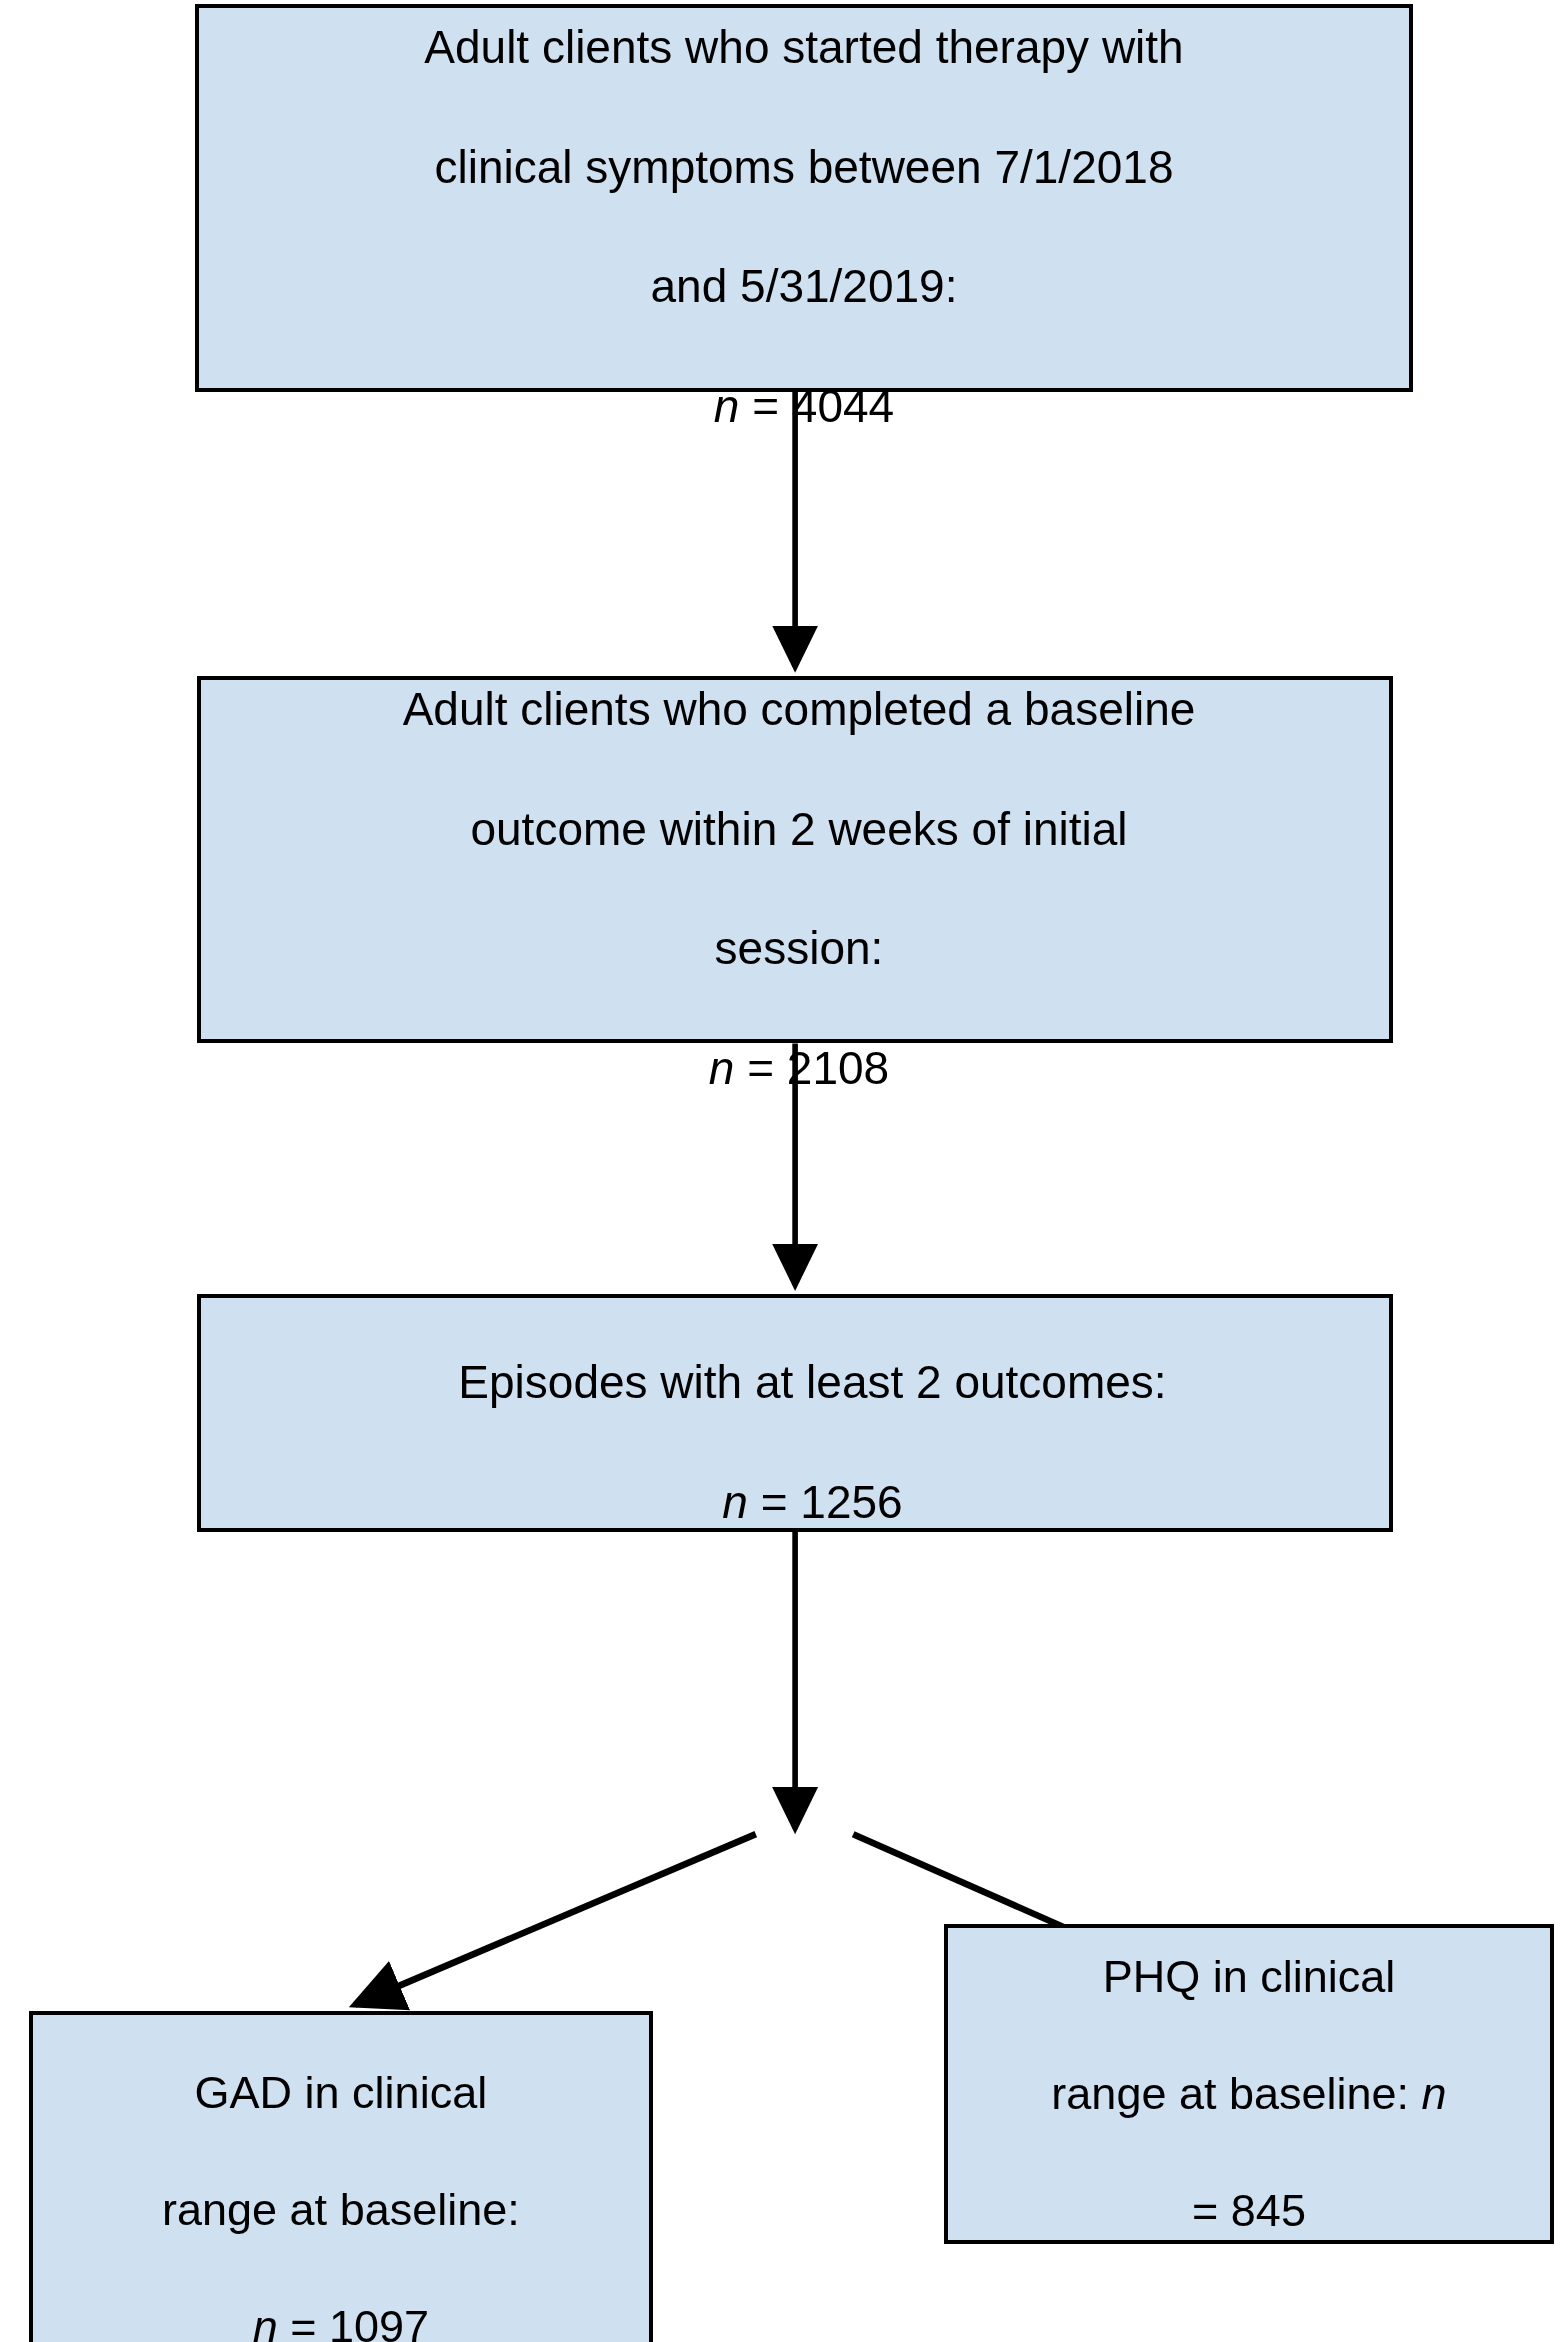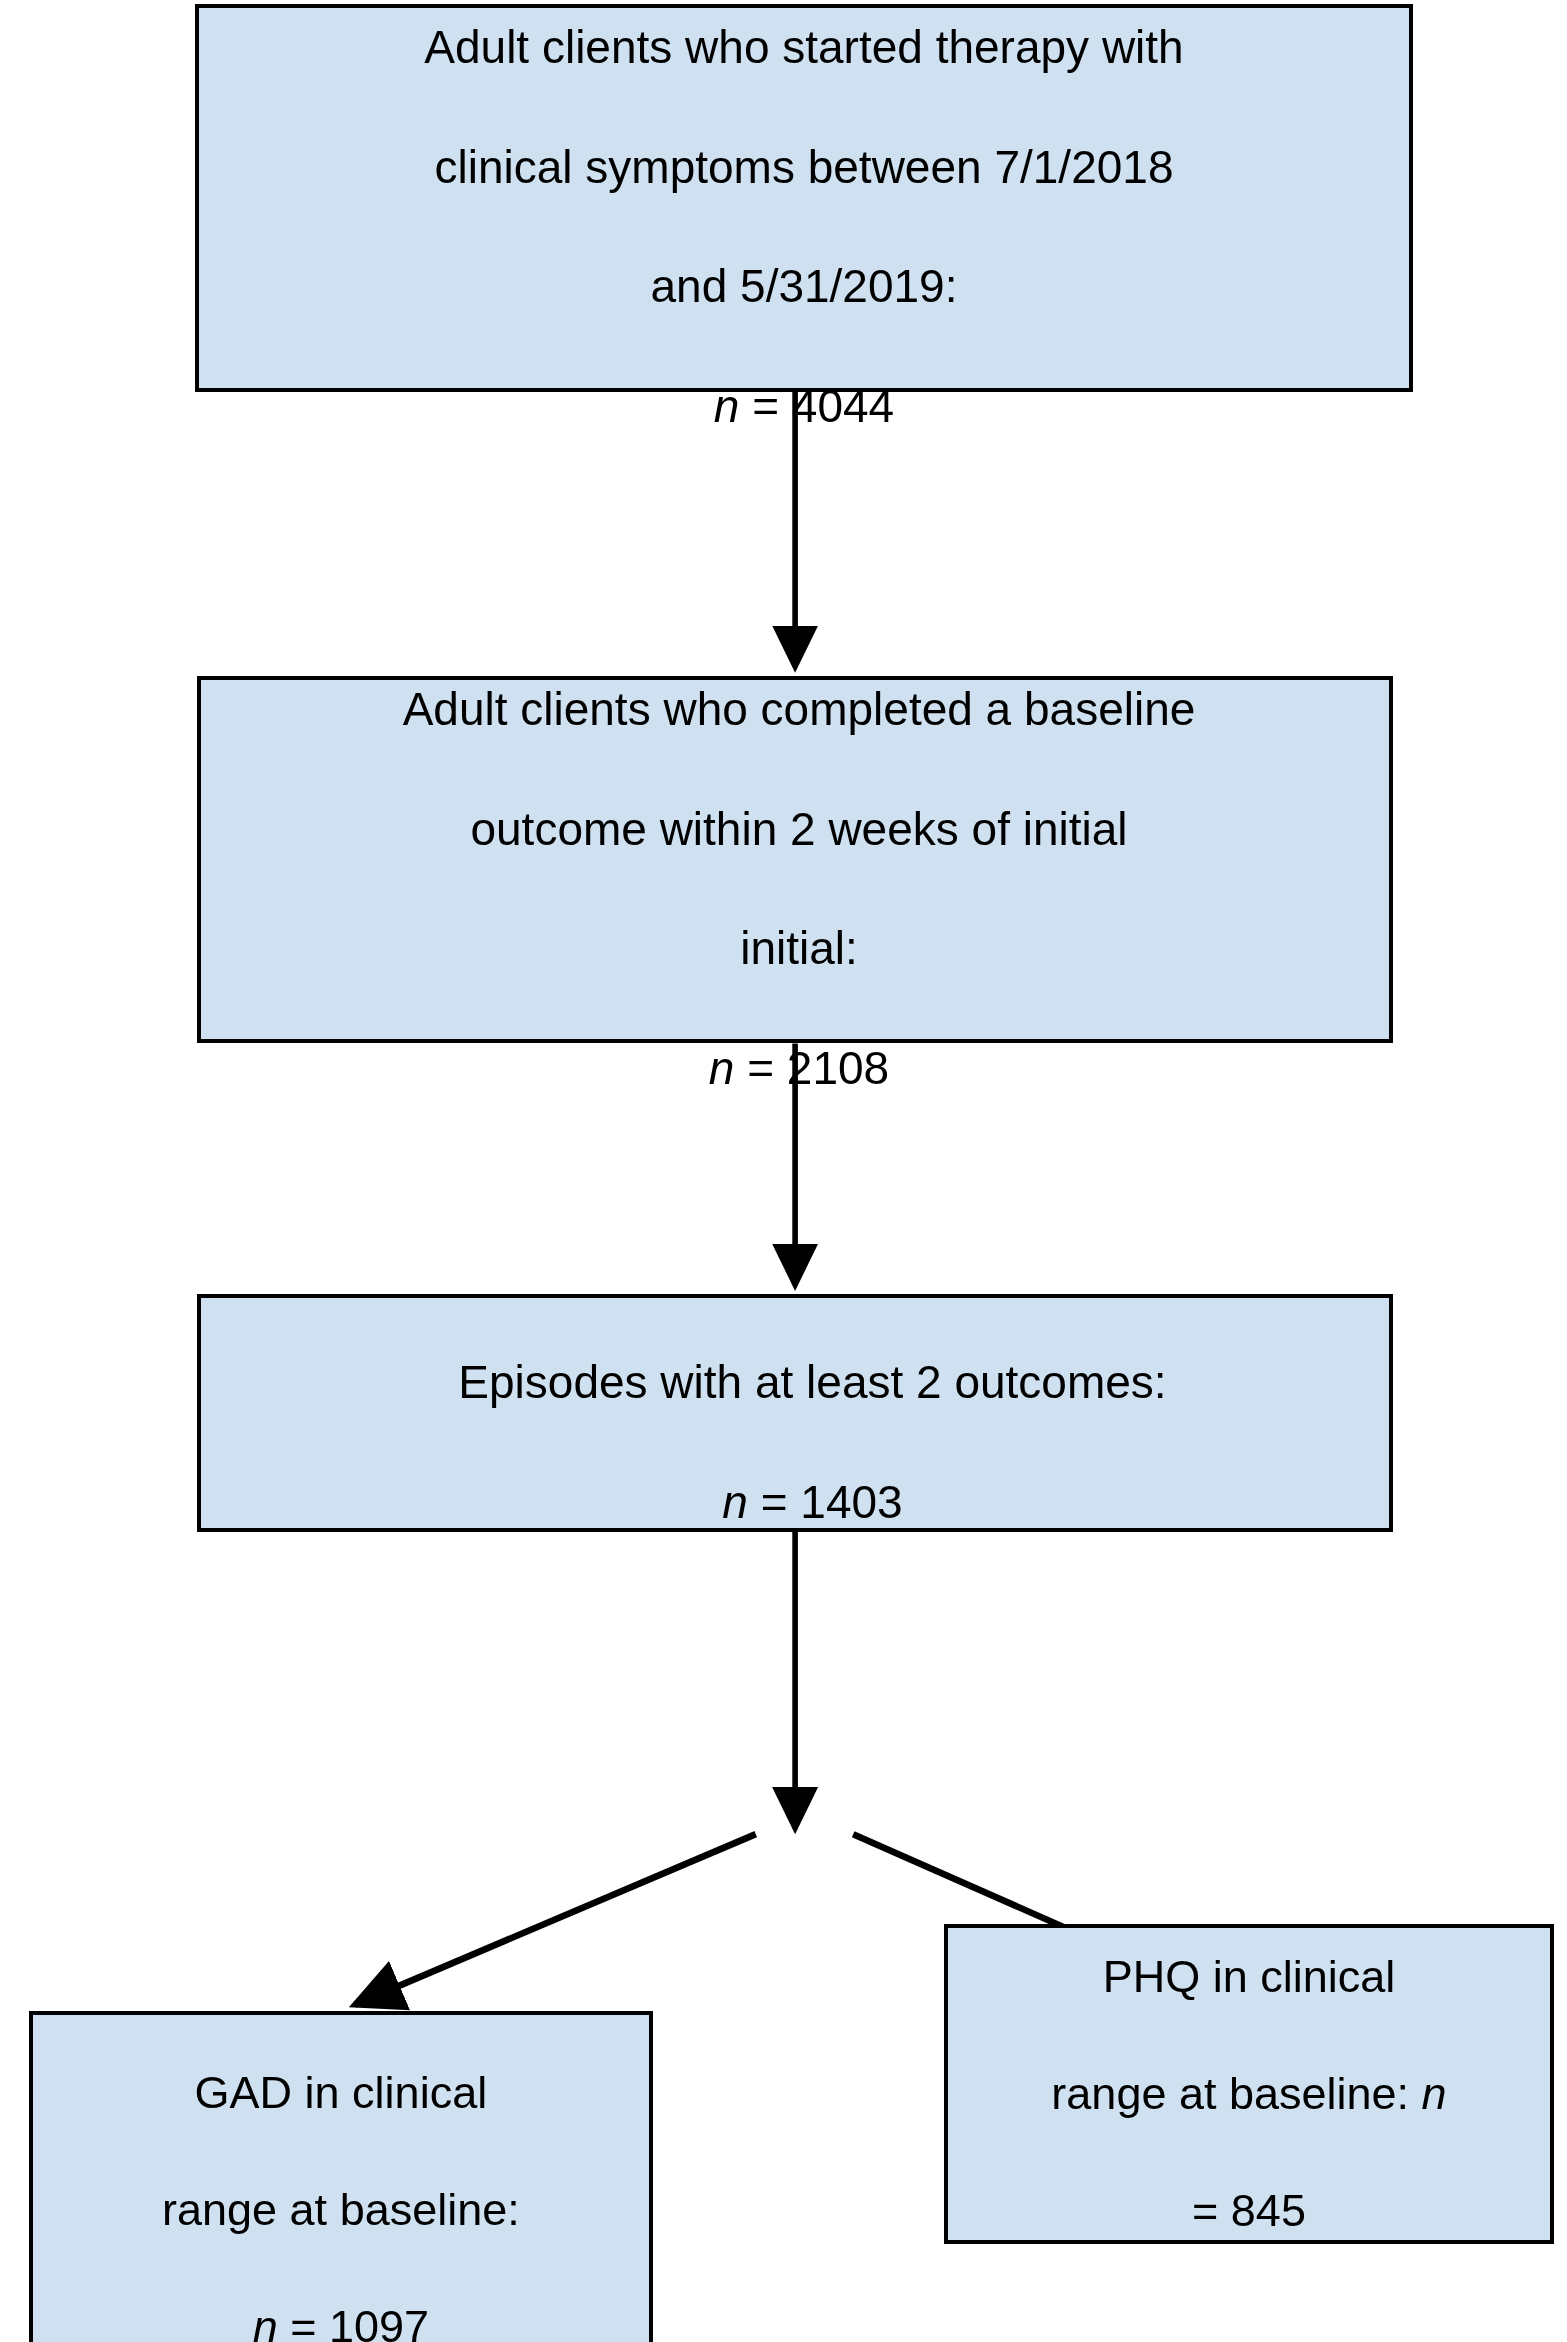--- a/index.html
+++ b/index.html
@@ -82,29 +82,29 @@
       <span>clinical symptoms between 7/1/2018</span><br>
       <span>and 5/31/2019:</span><br>
       <span class="n-italic">n</span><span> = </span><span>4044</span>
     </div>
   </div>
 
   <div class="node" id="box-2">
     <div class="node-text">
       <span>Adult clients who completed a baseline</span><br>
       <span>outcome within 2 weeks of initial</span><br>
-      <span>initial:</span><br>
+      <span>session:</span><br>
       <span class="n-italic">n</span><span> = </span><span>2108</span>
     </div>
   </div>
 
   <div class="node" id="box-3">
     <div class="node-text">
       <span>Episodes with at least 2 outcomes:</span><br>
-      <span class="n-italic">n</span><span> = </span><span>1403</span>
+      <span class="n-italic">n</span><span> = </span><span>1256</span>
     </div>
   </div>
 
   <div class="node" id="box-gad">
     <div class="node-text">
       <span>GAD in clinical</span><br>
       <span>range at baseline:</span><br>
       <span class="n-italic">n</span><span> = </span><span>1097</span>
     </div>
   </div>

